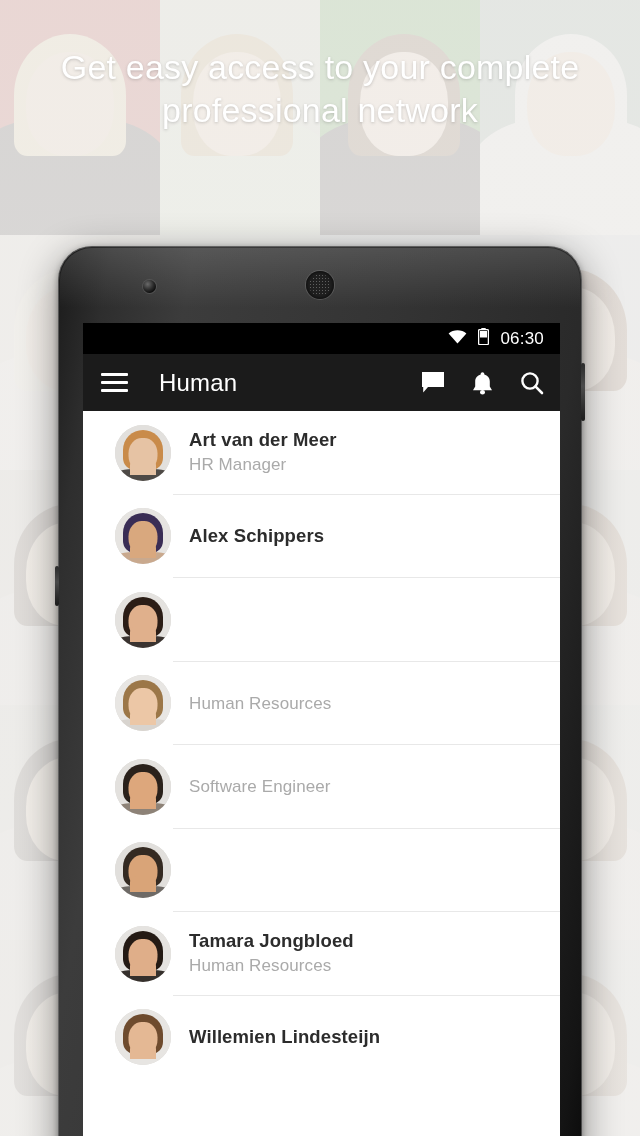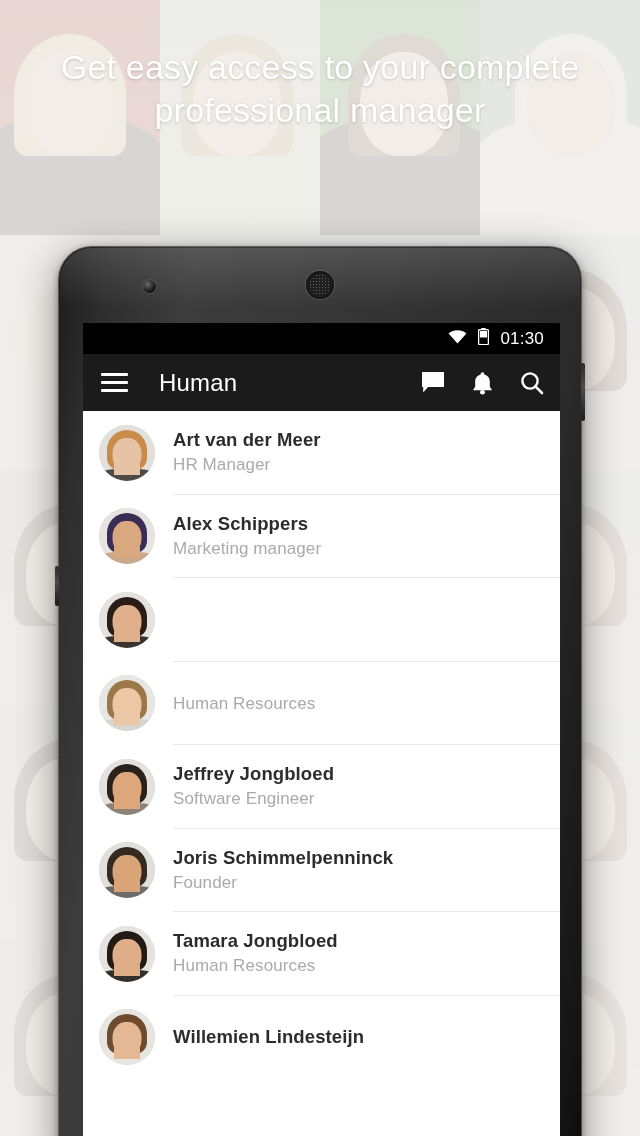--- a/index.html
+++ b/index.html
@@ -159,21 +159,21 @@
   
   #people-list{
     background:#fff;
     height:755px;
     overflow:hidden;
   }
   .person-row{
     position:relative;
     height:83.5px;
     display:flex; align-items:center;
-    padding-left:16px;
+    padding-left:32px;
     background:#fff;
   }
   .person-row::after{
     content:"";
     position:absolute; left:90px; right:0; bottom:0;
     height:1px; background:#e8e8e8;
   }
   .person-row:last-child::after{ display:none; }
   .avatar{
     width:56px; height:56px; border-radius:50%;
@@ -348,21 +348,21 @@
     <div class="bg-tile">
       <div class="scene" style="background:#cad0cb"></div>
       <div class="body" style="bottom:0;width:200px;height:118px;background:#dfdbd5;margin-left:11px"></div>
       <div class="hair" style="top:34px;width:112px;height:122px;background:#83603e;margin-left:11px"></div>
       <div class="head" style="top:52px;width:88px;height:104px;background:#eed2b1;margin-left:11px"></div>
       <div class="veil"></div>
     </div>
   </div>
 <div id="bg-wash"></div>
 
-<div id="headline">Get easy access to your complete professional manager</div>
+<div id="headline">Get easy access to your complete professional network</div>
 
 <div id="phone">
   <div id="phone-body"></div>
   <div id="phone-highlight"></div>
   <div id="phone-rim"></div>
   <div id="camera"></div>
   <div id="speaker">
     <div id="speaker-mesh"></div>
   </div>
   <div id="power-button"></div>
@@ -377,21 +377,21 @@
             <path d="M9.5 13.5 L0.6 3.4 C3.0 1.3 6.2 0.2 9.5 0.2 C12.8 0.2 16.0 1.3 18.4 3.4 Z" fill="#ffffff"></path>
           </svg>
         </span>
         <span>
           <svg width="11" height="17" viewBox="0 0 11 17">
             <rect x="3.3" y="0" width="4.4" height="2" fill="#ffffff"></rect>
             <rect x="0.6" y="1.6" width="9.8" height="15" rx="1" fill="none" stroke="#ffffff" stroke-width="1.3"></rect>
             <rect x="2" y="3" width="7" height="6.5" fill="#ffffff"></rect>
           </svg>
         </span>
-        <span class="status-time">01:30</span>
+        <span class="status-time">06:30</span>
       </div>
     </div>
 
     <div id="app-bar">
       <div id="hamburger">
         <span></span>
         <span></span>
         <span></span>
       </div>
       <div id="app-title">Human</div>
@@ -433,21 +433,20 @@
         <div class="person-row">
           <div class="avatar">
             <div class="a-bg" style="background:#e6e4e1"></div>
             <div class="a-shoulder" style="background:#c9a98e"></div>
             <div class="a-hair" style="top:5px;width:40px;height:40px;background:#3a2d55"></div>
             <div class="a-face" style="top:13px;width:29px;height:33px;background:#d9a87e"></div>
             <div class="a-neck" style="background:#d9a87e;bottom:6px"></div>
           </div>
           <div class="person-text">
             <div class="person-name">Alex Schippers</div>
-            <div class="person-title">Marketing manager</div>
           </div>
         </div>
         <div class="person-row">
           <div class="avatar">
             <div class="a-bg" style="background:#e4e2df"></div>
             <div class="a-shoulder" style="background:#3a3330"></div>
             <div class="a-hair" style="top:5px;width:40px;height:40px;background:#2b1d16"></div>
             <div class="a-face" style="top:13px;width:29px;height:33px;background:#e0b08c"></div>
             <div class="a-neck" style="background:#e0b08c;bottom:6px"></div>
           </div>
@@ -468,36 +467,31 @@
         </div>
         <div class="person-row">
           <div class="avatar">
             <div class="a-bg" style="background:#e3e1de"></div>
             <div class="a-shoulder" style="background:#8d8277"></div>
             <div class="a-hair" style="top:5px;width:40px;height:40px;background:#2a211b"></div>
             <div class="a-face" style="top:13px;width:29px;height:33px;background:#dda77c"></div>
             <div class="a-neck" style="background:#dda77c;bottom:6px"></div>
           </div>
           <div class="person-text">
-            <div class="person-name">Jeffrey Jongbloed</div>
             <div class="person-title">Software Engineer</div>
           </div>
         </div>
         <div class="person-row">
           <div class="avatar">
             <div class="a-bg" style="background:#e1dfdc"></div>
             <div class="a-shoulder" style="background:#6e6a66"></div>
             <div class="a-hair" style="top:5px;width:40px;height:40px;background:#342a22"></div>
             <div class="a-face" style="top:13px;width:29px;height:33px;background:#d9a478"></div>
             <div class="a-neck" style="background:#d9a478;bottom:6px"></div>
           </div>
-          <div class="person-text">
-            <div class="person-name">Joris Schimmelpenninck</div>
-            <div class="person-title">Founder</div>
-          </div>
         </div>
         <div class="person-row">
           <div class="avatar">
             <div class="a-bg" style="background:#e5e3e0"></div>
             <div class="a-shoulder" style="background:#35302c"></div>
             <div class="a-hair" style="top:5px;width:40px;height:40px;background:#241a14"></div>
             <div class="a-face" style="top:13px;width:29px;height:33px;background:#dfae89"></div>
             <div class="a-neck" style="background:#dfae89;bottom:6px"></div>
           </div>
           <div class="person-text">

